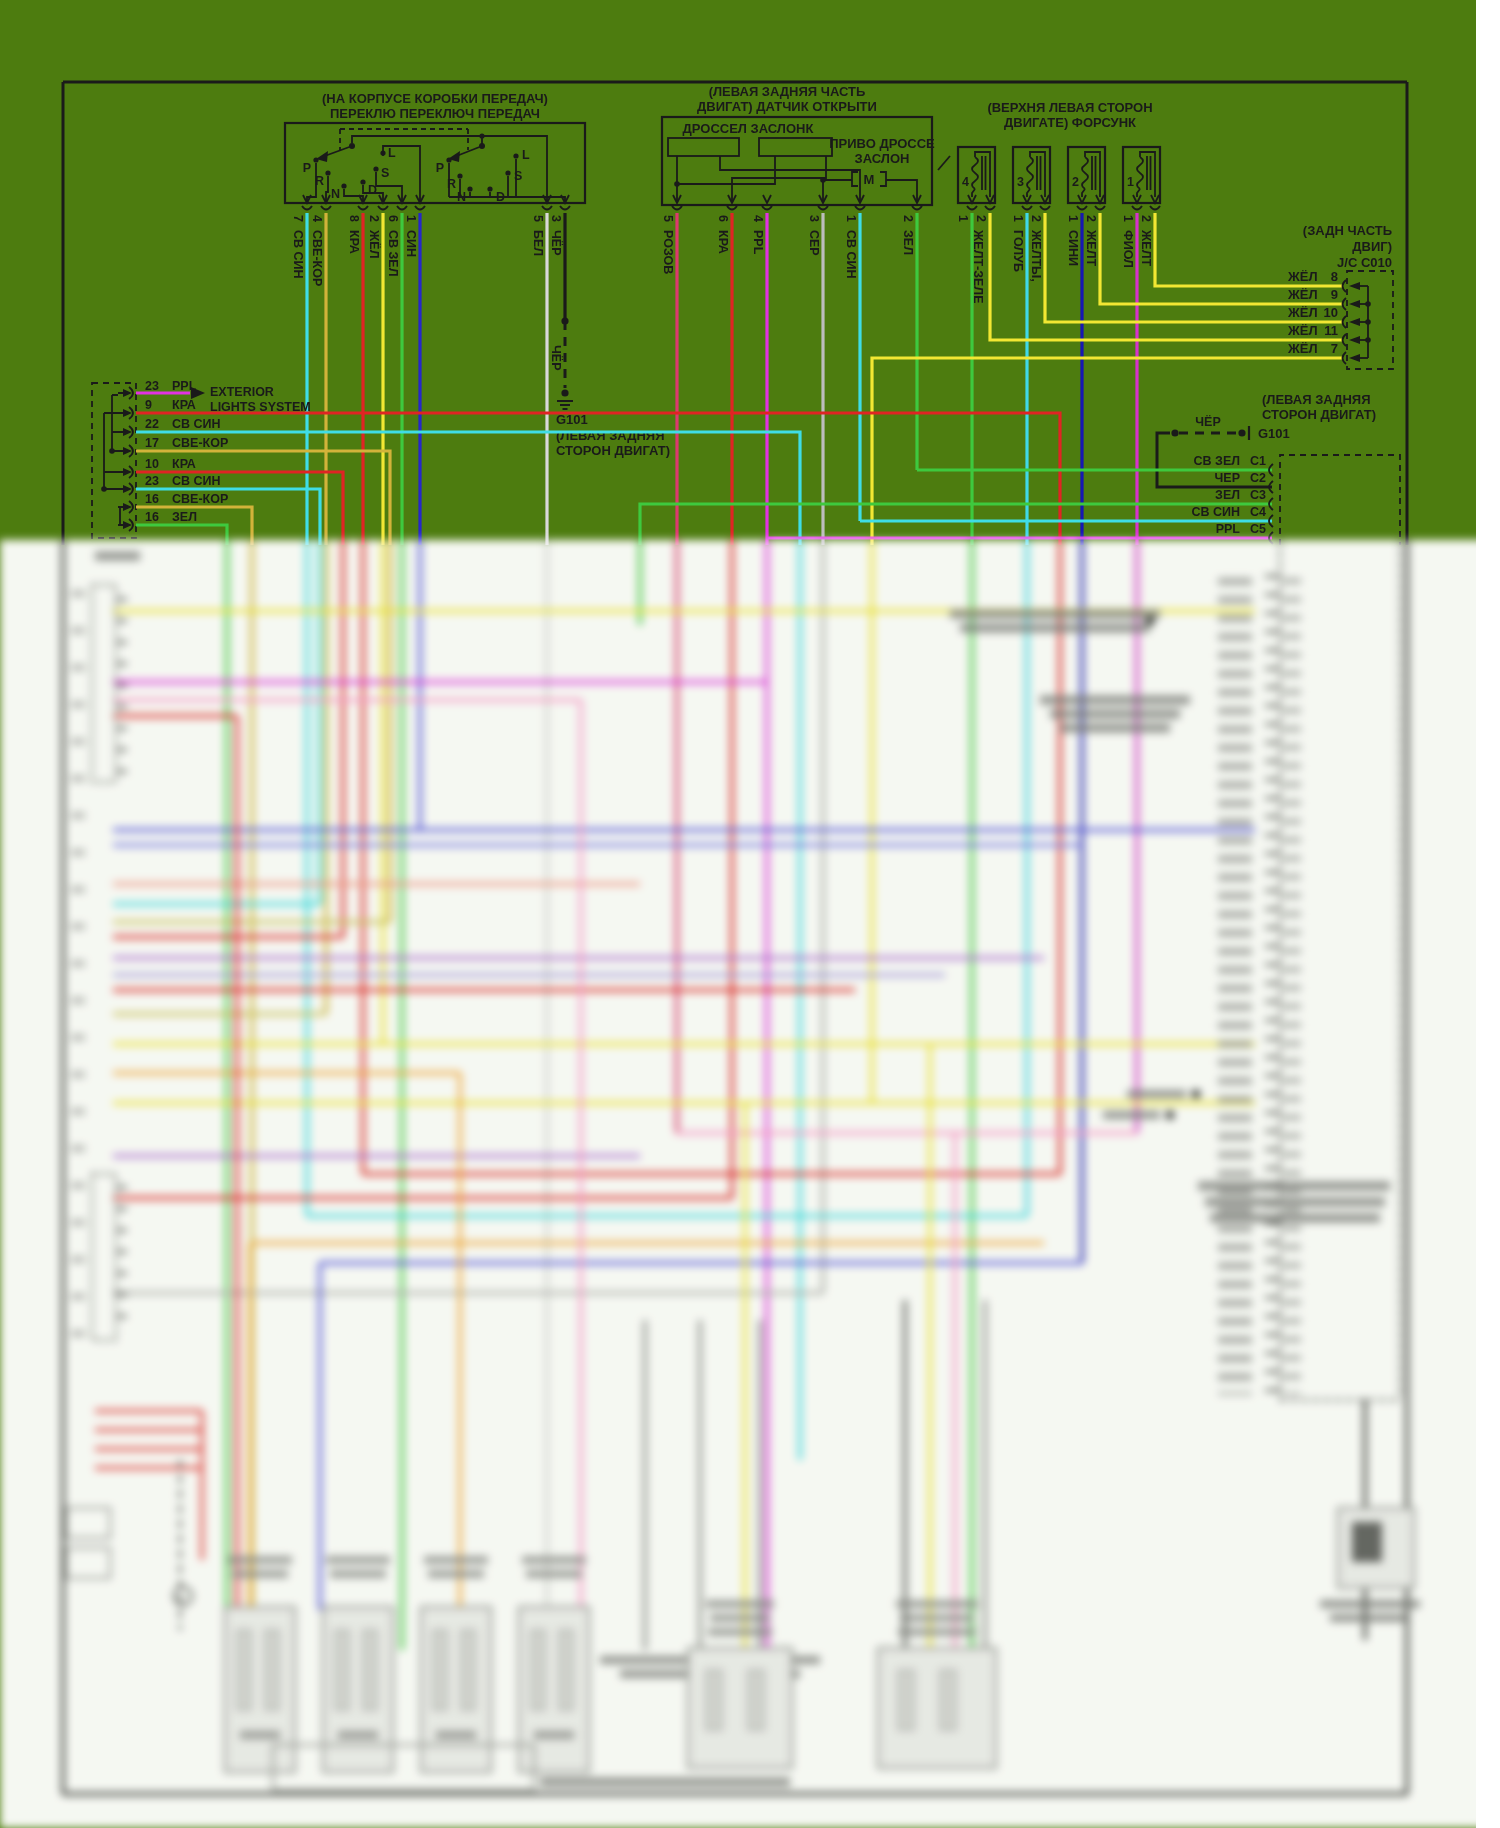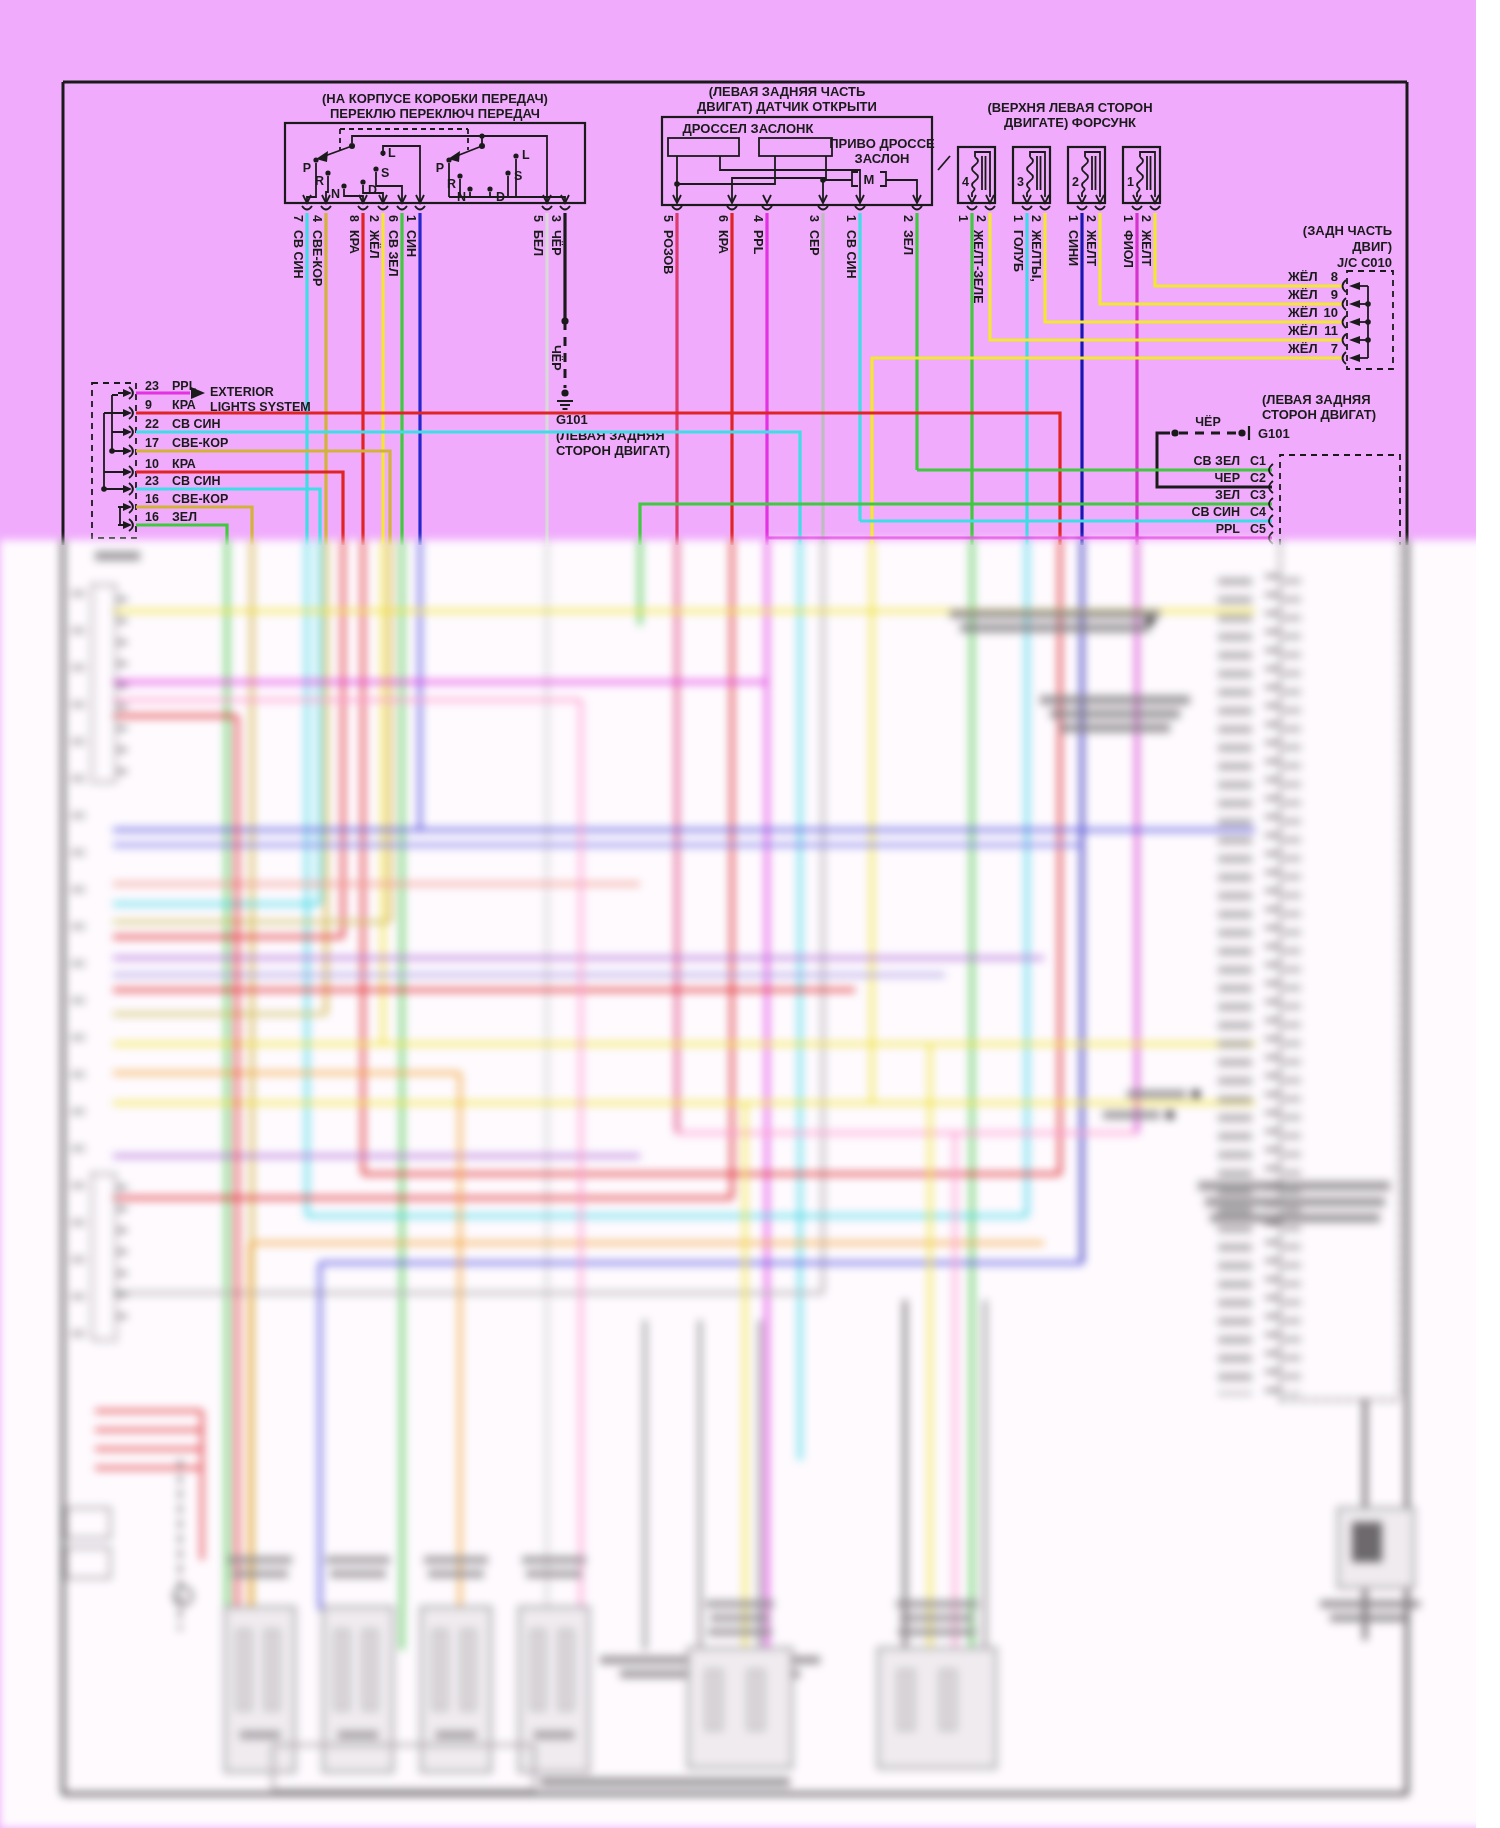--- a/index.html
+++ b/index.html
@@ -1,16 +1,16 @@
 <!DOCTYPE html>
 <html><head>
 <meta charset="utf-8">
 <style>
   html,body{margin:0;padding:0;background:#fff;}
-  #stage{position:relative;width:1476px;height:1828px;background:#f0abfc;overflow:hidden;
+  #stage{position:relative;width:1476px;height:1828px;background:#4d7c0f;overflow:hidden;
          font-family:"Liberation Sans",sans-serif;}
   svg{display:block;}
   .sharp{position:absolute;left:0;top:0;}
   .blurwrap{position:absolute;left:0;top:540px;width:1500px;height:1288px;background:#fff;
             filter:blur(4.2px);opacity:.95;}
   .t{font:bold 13px "Liberation Sans",sans-serif;fill:#1a1a1a;}
   .ts{font:bold 12.5px "Liberation Sans",sans-serif;fill:#1a1a1a;}
   .k{stroke:#1a1a1a;stroke-width:1.8;fill:none;}
   .bx{stroke:#1a1a1a;stroke-width:2.2;fill:none;}
   .w{stroke-width:3.2;fill:none;}

